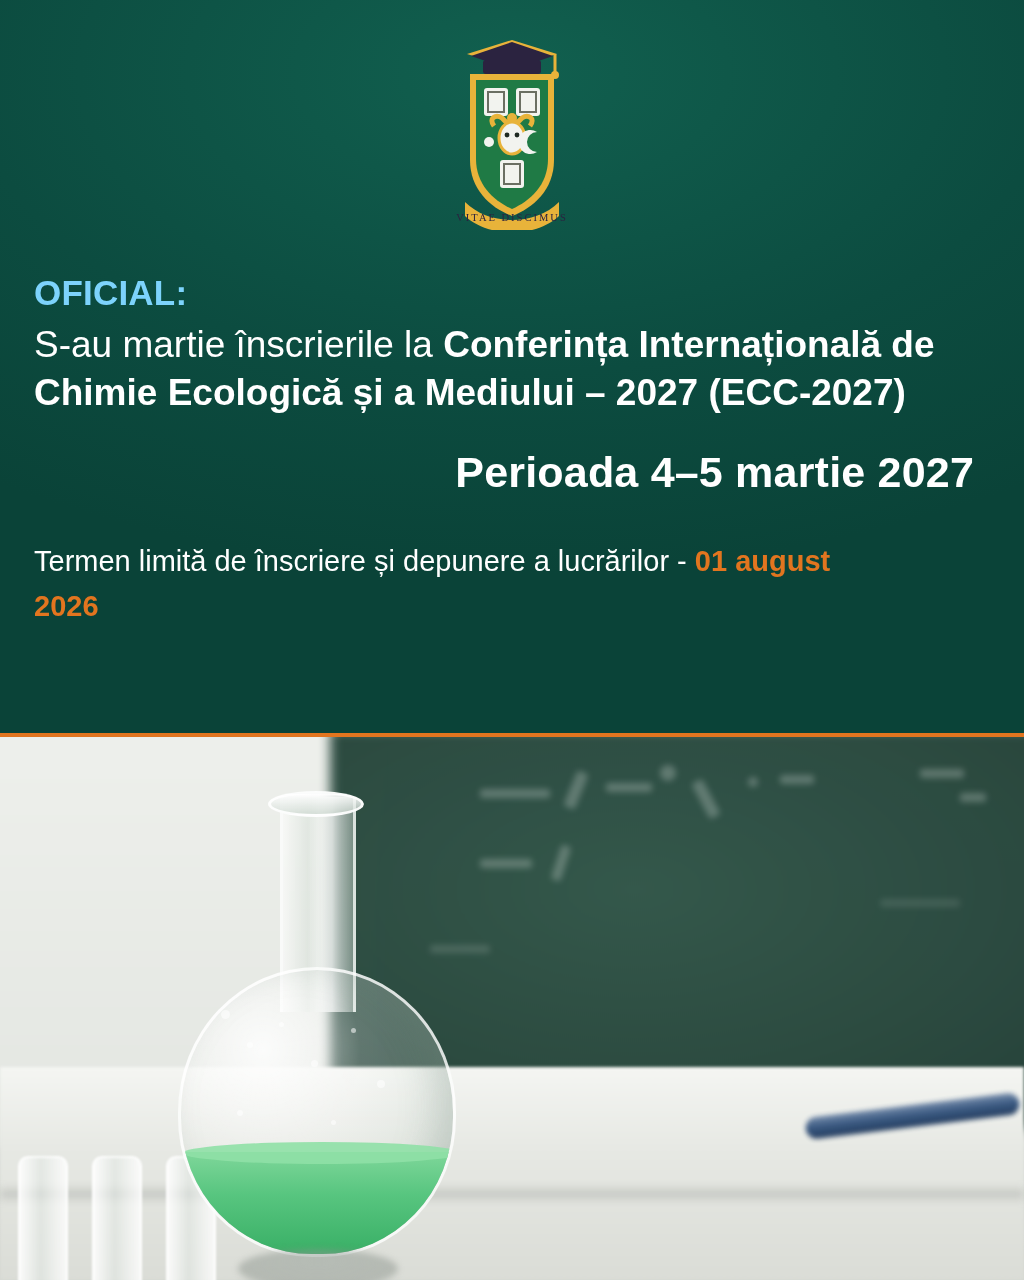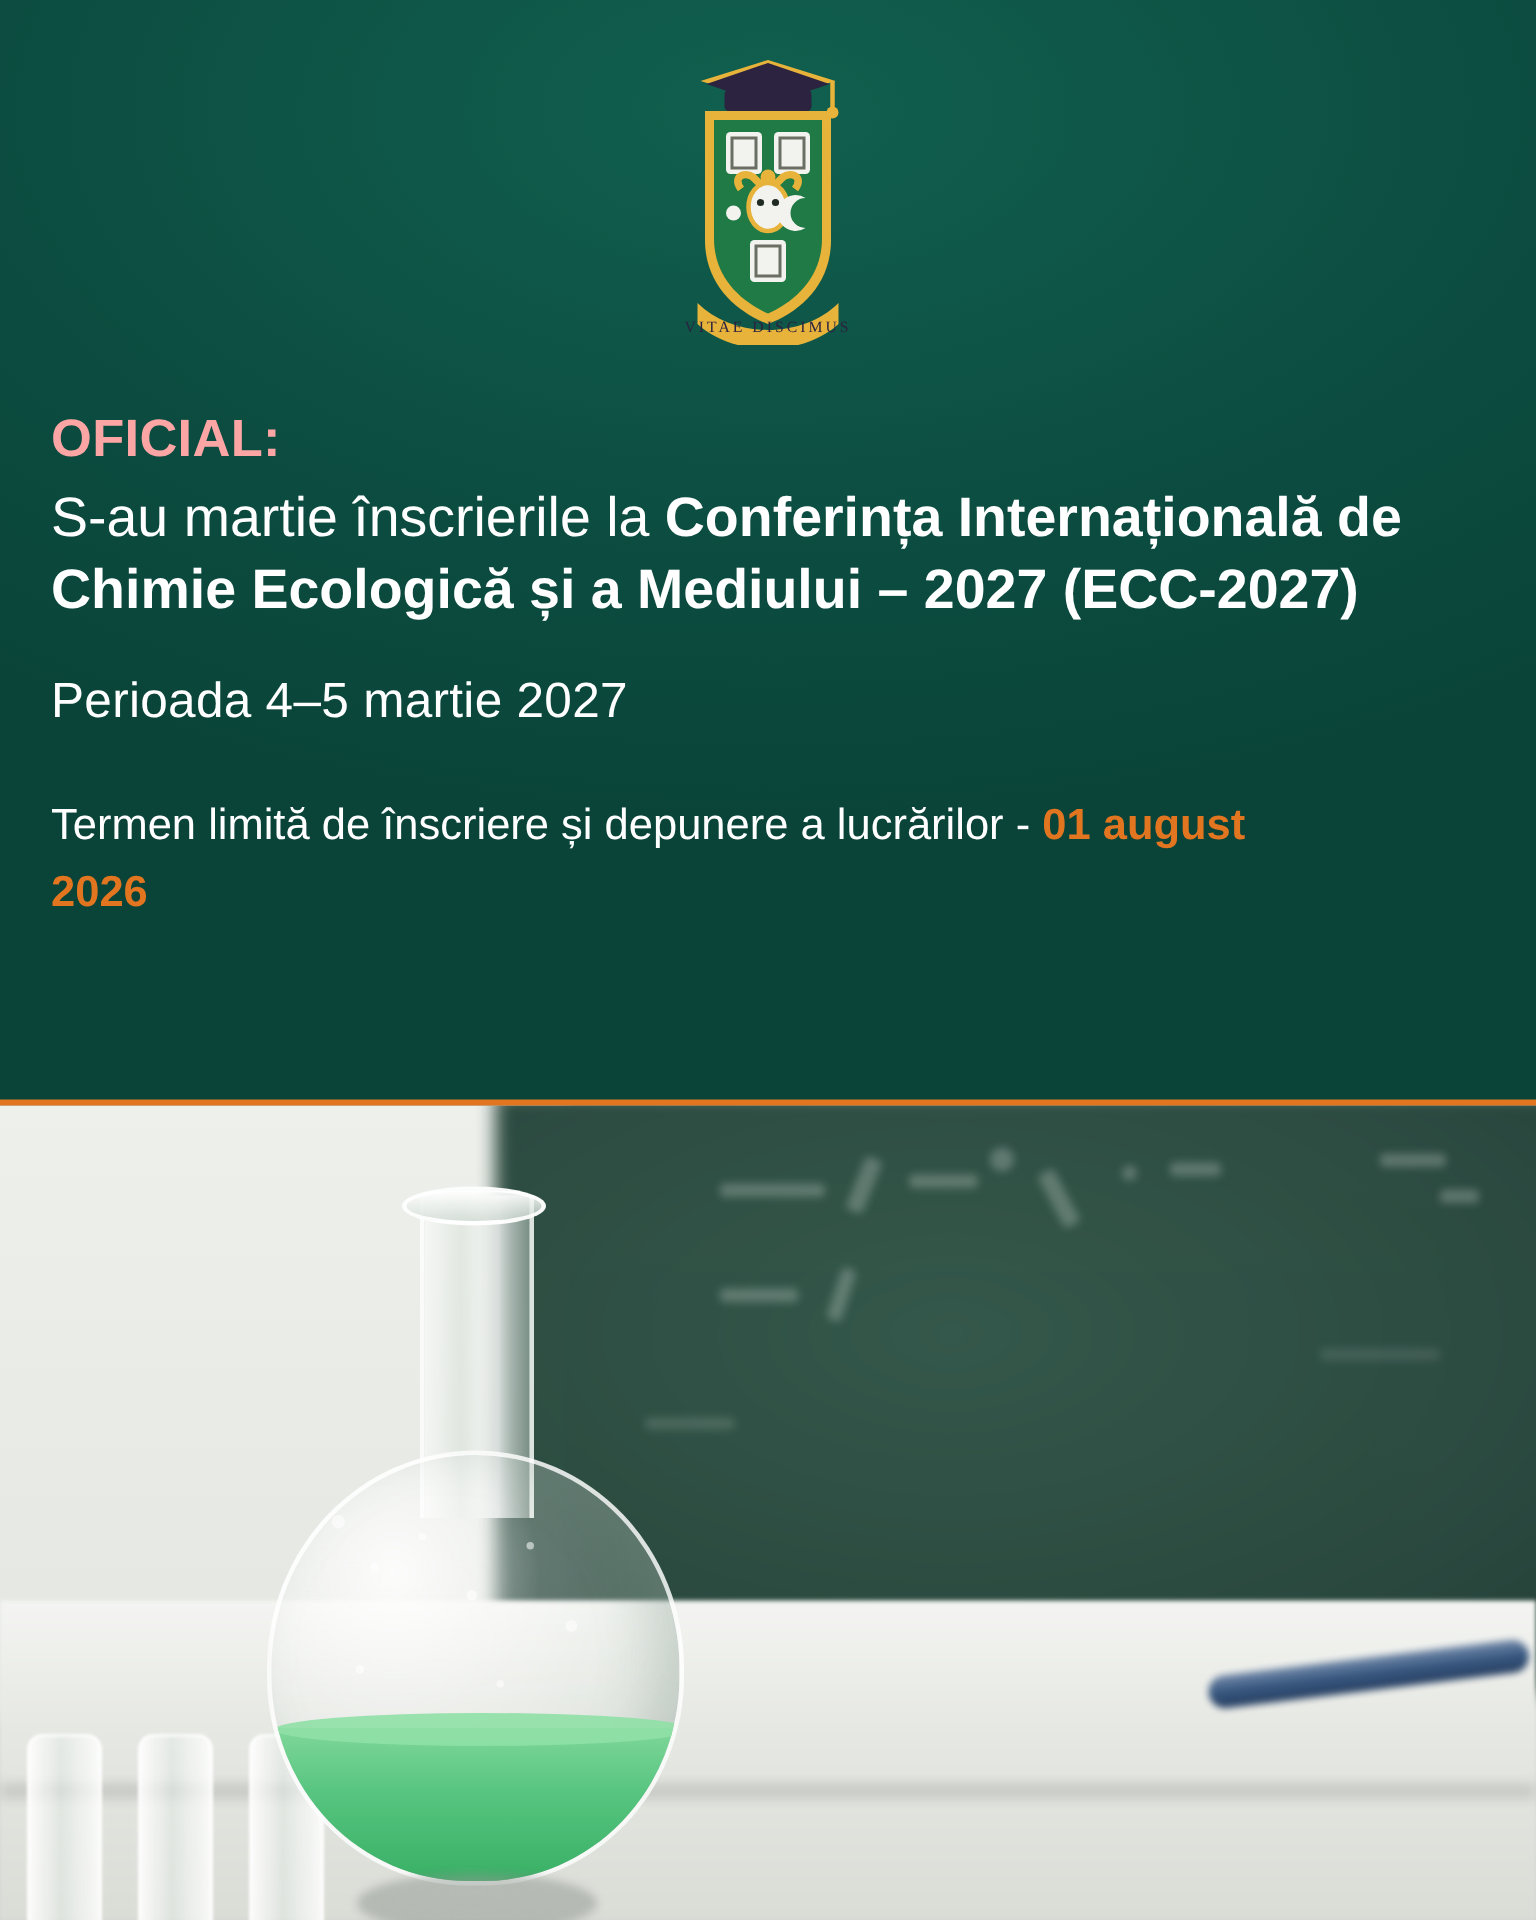--- a/index.html
+++ b/index.html
@@ -50,40 +50,41 @@
 
   
   .text-block {
     position: absolute;
     left: 34px;
     top: 274px;
     width: 940px;
     color: #ffffff;
   }
   .kicker {
-    color: #fca5a5;
+    color: #7dd3fc;
     font-size: 35px;
     font-weight: bold;
     letter-spacing: 0.2px;
     line-height: 1.1;
     margin: 0 0 8px 0;
   }
   .headline {
     font-size: 37px;
     line-height: 1.32;
     font-weight: normal;
     margin: 0;
     max-width: 930px;
   }
   .headline .b { font-weight: bold; text-align: right; }
   .period {
-    font-size: 33px;
-    font-weight: normal;
+    font-size: 43px;
+    font-weight: bold;
     margin: 30px 0 0 0;
     letter-spacing: 0.2px;
+    text-align: right;
   }
   .deadline {
     font-size: 29px;
     line-height: 1.55;
     margin: 42px 0 0 0;
     font-weight: normal;
     max-width: 860px;
   }
   .deadline .hl {
     color: #e2751f;

